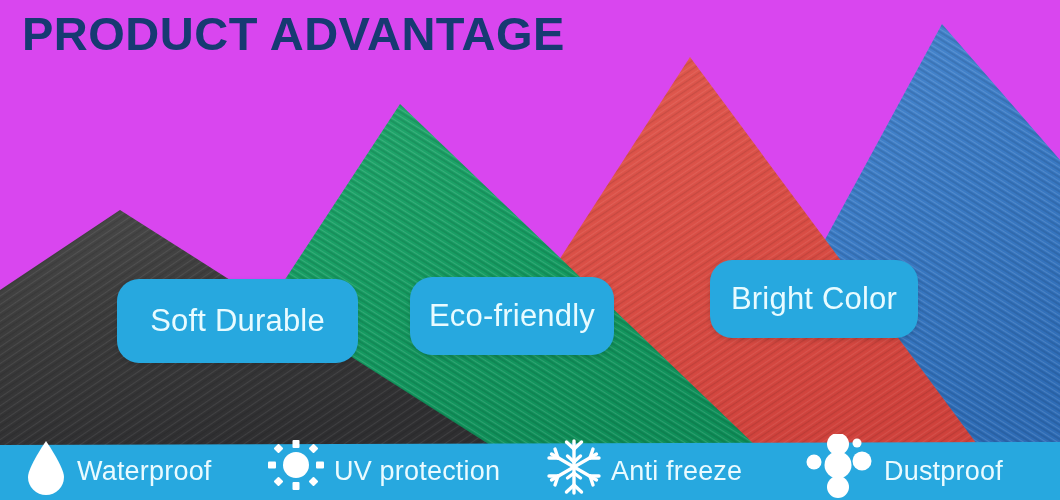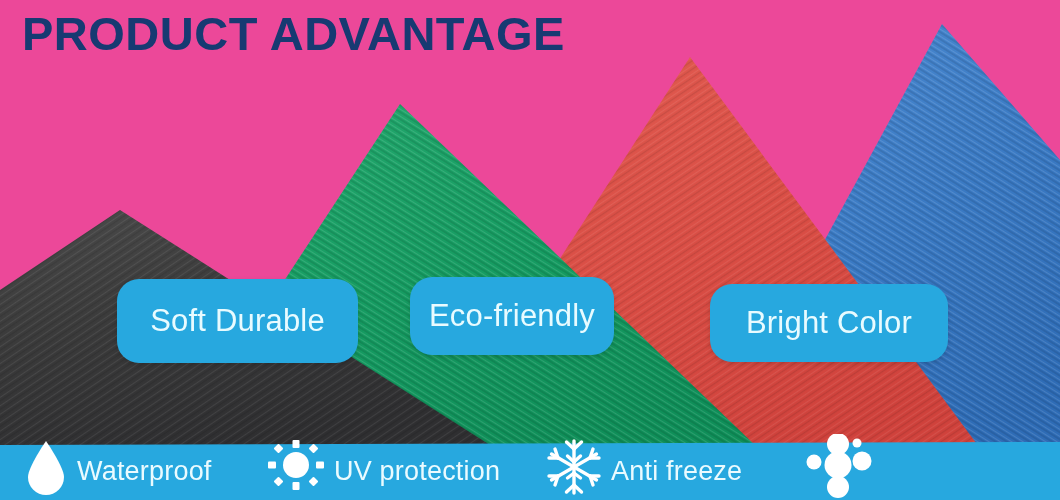--- a/index.html
+++ b/index.html
@@ -9,21 +9,21 @@
   }
   body {
     font-family: "Liberation Sans", sans-serif;
   }
 
   .banner {
     position: relative;
     width: 1060px;
     height: 500px;
     overflow: hidden;
-    background: #ec4899;
+    background: #d946ef;
   }
 
   
   .page-title {
     position: absolute;
     left: 22px;
     top: 8px;
     font-size: 47px;
     font-weight: bold;
     letter-spacing: 0.5px;
@@ -61,21 +61,21 @@
     color: #E8FBFF;
     font-size: 31px;
     font-weight: 400;
     letter-spacing: 0.2px;
     white-space: nowrap;
     box-shadow: 0 2px 5px rgba(0,0,0,0.13);
     font-family: "Liberation Sans", sans-serif;
   }
   .pill-1 { left: 117px;  top: 279px; width: 241px; height: 84px; }
   .pill-2 { left: 410px;  top: 277px; width: 204px; height: 78px; }
-  .pill-3 { left: 710px;  top: 284px; width: 238px; height: 78px; }
+  .pill-3 { left: 710px;  top: 260px; width: 208px; height: 78px; }
 
   
   .bottom-bar {
     position: absolute;
     left: 0;
     top: 0;
     width: 1060px;
     height: 500px;
     z-index: 35;
     pointer-events: none;
@@ -268,17 +268,18 @@
       <span class="ico">
         <svg width="78" height="64" viewBox="0 0 78 64" xmlns="http://www.w3.org/2000/svg">
           <circle cx="38" cy="10" r="11" fill="#FFFFFF"></circle>
           <circle cx="38" cy="31" r="13.5" fill="#FFFFFF"></circle>
           <circle cx="38" cy="53" r="11" fill="#FFFFFF"></circle>
           <circle cx="62" cy="27" r="9.5" fill="#FFFFFF"></circle>
           <circle cx="14" cy="28" r="7.5" fill="#FFFFFF"></circle>
           <circle cx="57" cy="9" r="4.5" fill="#FFFFFF"></circle>
         </svg>
       </span>
+      <span class="lbl">Dustproof</span>
     </div>
 
   </div>
 
 </div>
 
 </body></html>

